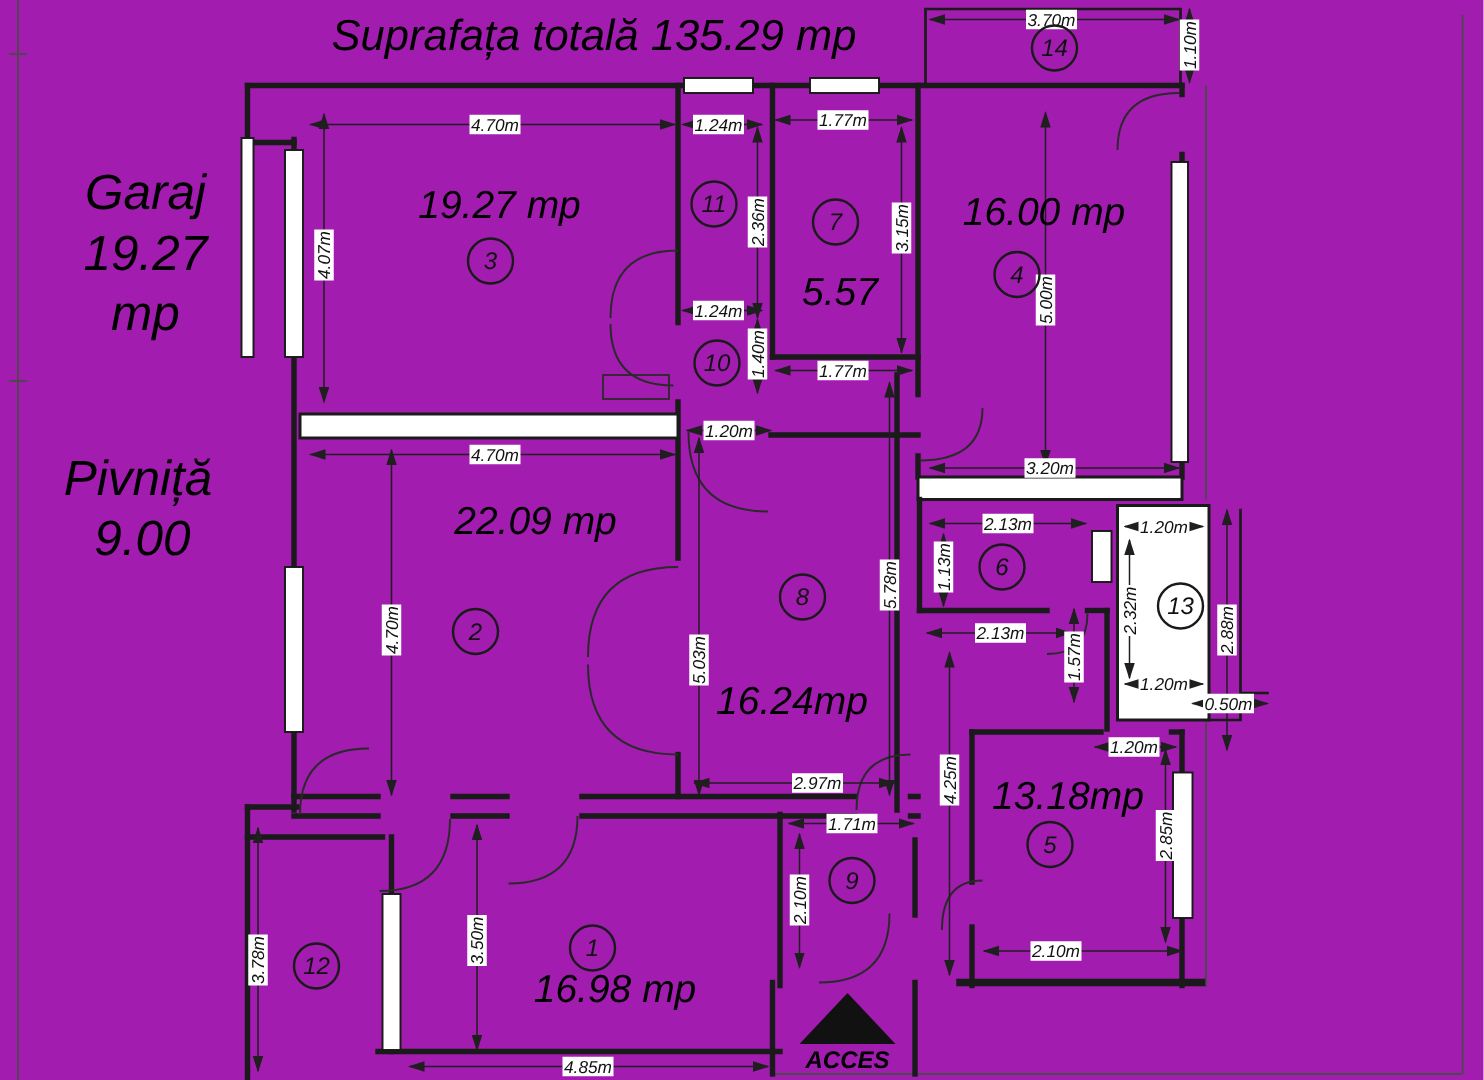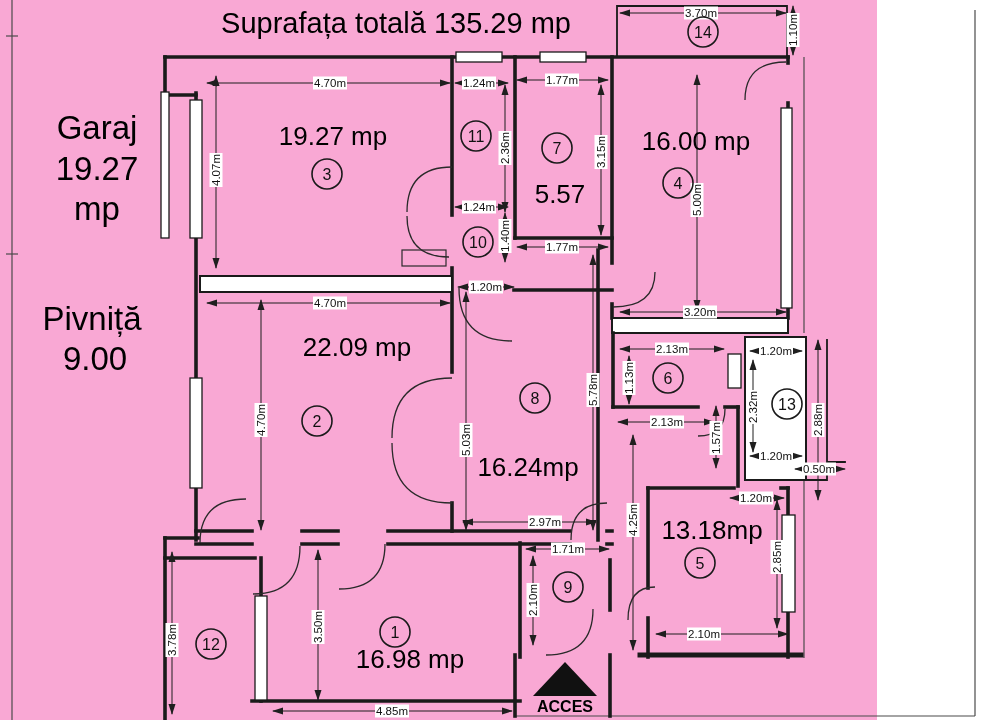--- a/index.html
+++ b/index.html
@@ -1,17 +1,17 @@
 <!DOCTYPE html>
 <html><head>
 <meta charset="utf-8">
 <style>
   html,body{margin:0;padding:0;background:#ffffff;}
   body{width:989px;height:720px;overflow:hidden;font-family:"Liberation Sans",sans-serif;}
-  #plan-wrap{position:relative;width:877px;height:720px;background:#f9a8d4;}
+  #plan-wrap{position:relative;width:989px;height:720px;background:#a21caf;font-style:italic;}
   svg{display:block;}
   .walls path, .walls line{stroke:#1a1a1a;stroke-width:3.6;fill:none;stroke-linecap:square;}
   .walls .thin{stroke-width:1.8;}
   .walls .band{fill:#ffffff;stroke:#1a1a1a;stroke-width:2;}
   .doors path{stroke:#2a2a2a;stroke-width:1.3;fill:none;}
   .windows rect{fill:#ffffff;stroke:#1a1a1a;stroke-width:1.3;}
   .boundary line{stroke:#4a4a4a;stroke-width:1.2;}
   .dim-line{stroke:#1f1f1f;stroke-width:1;}
   .dim-bg{fill:#ffffff;}
   .dim-text{font-size:11.5px;fill:#111;font-family:"Liberation Sans",sans-serif;}

